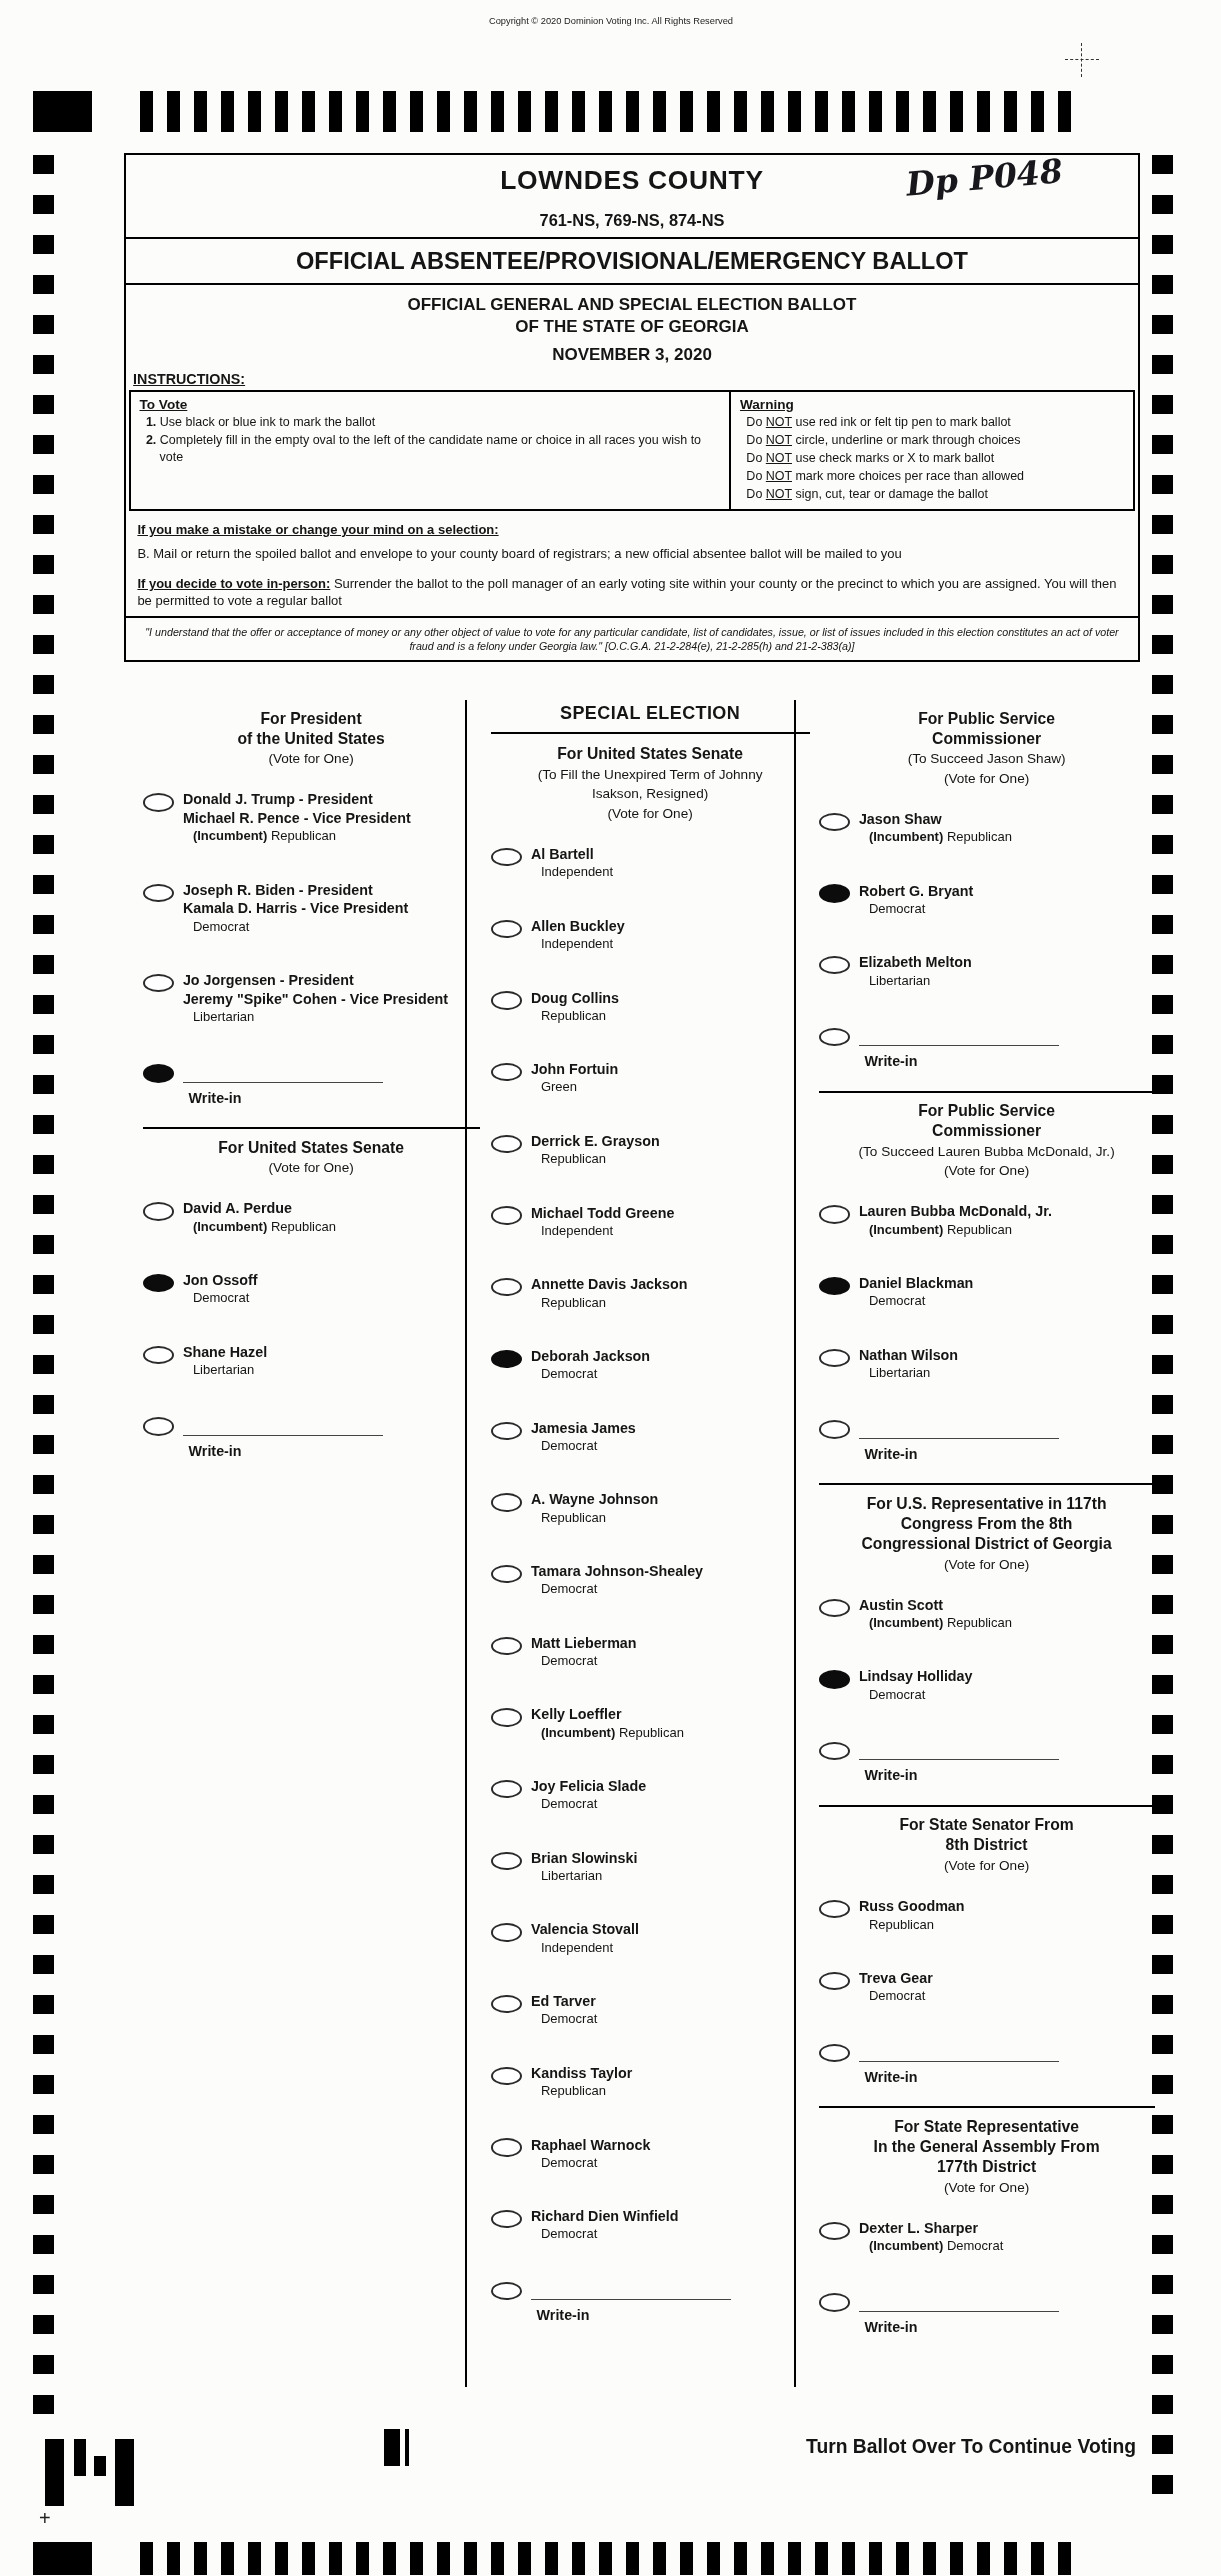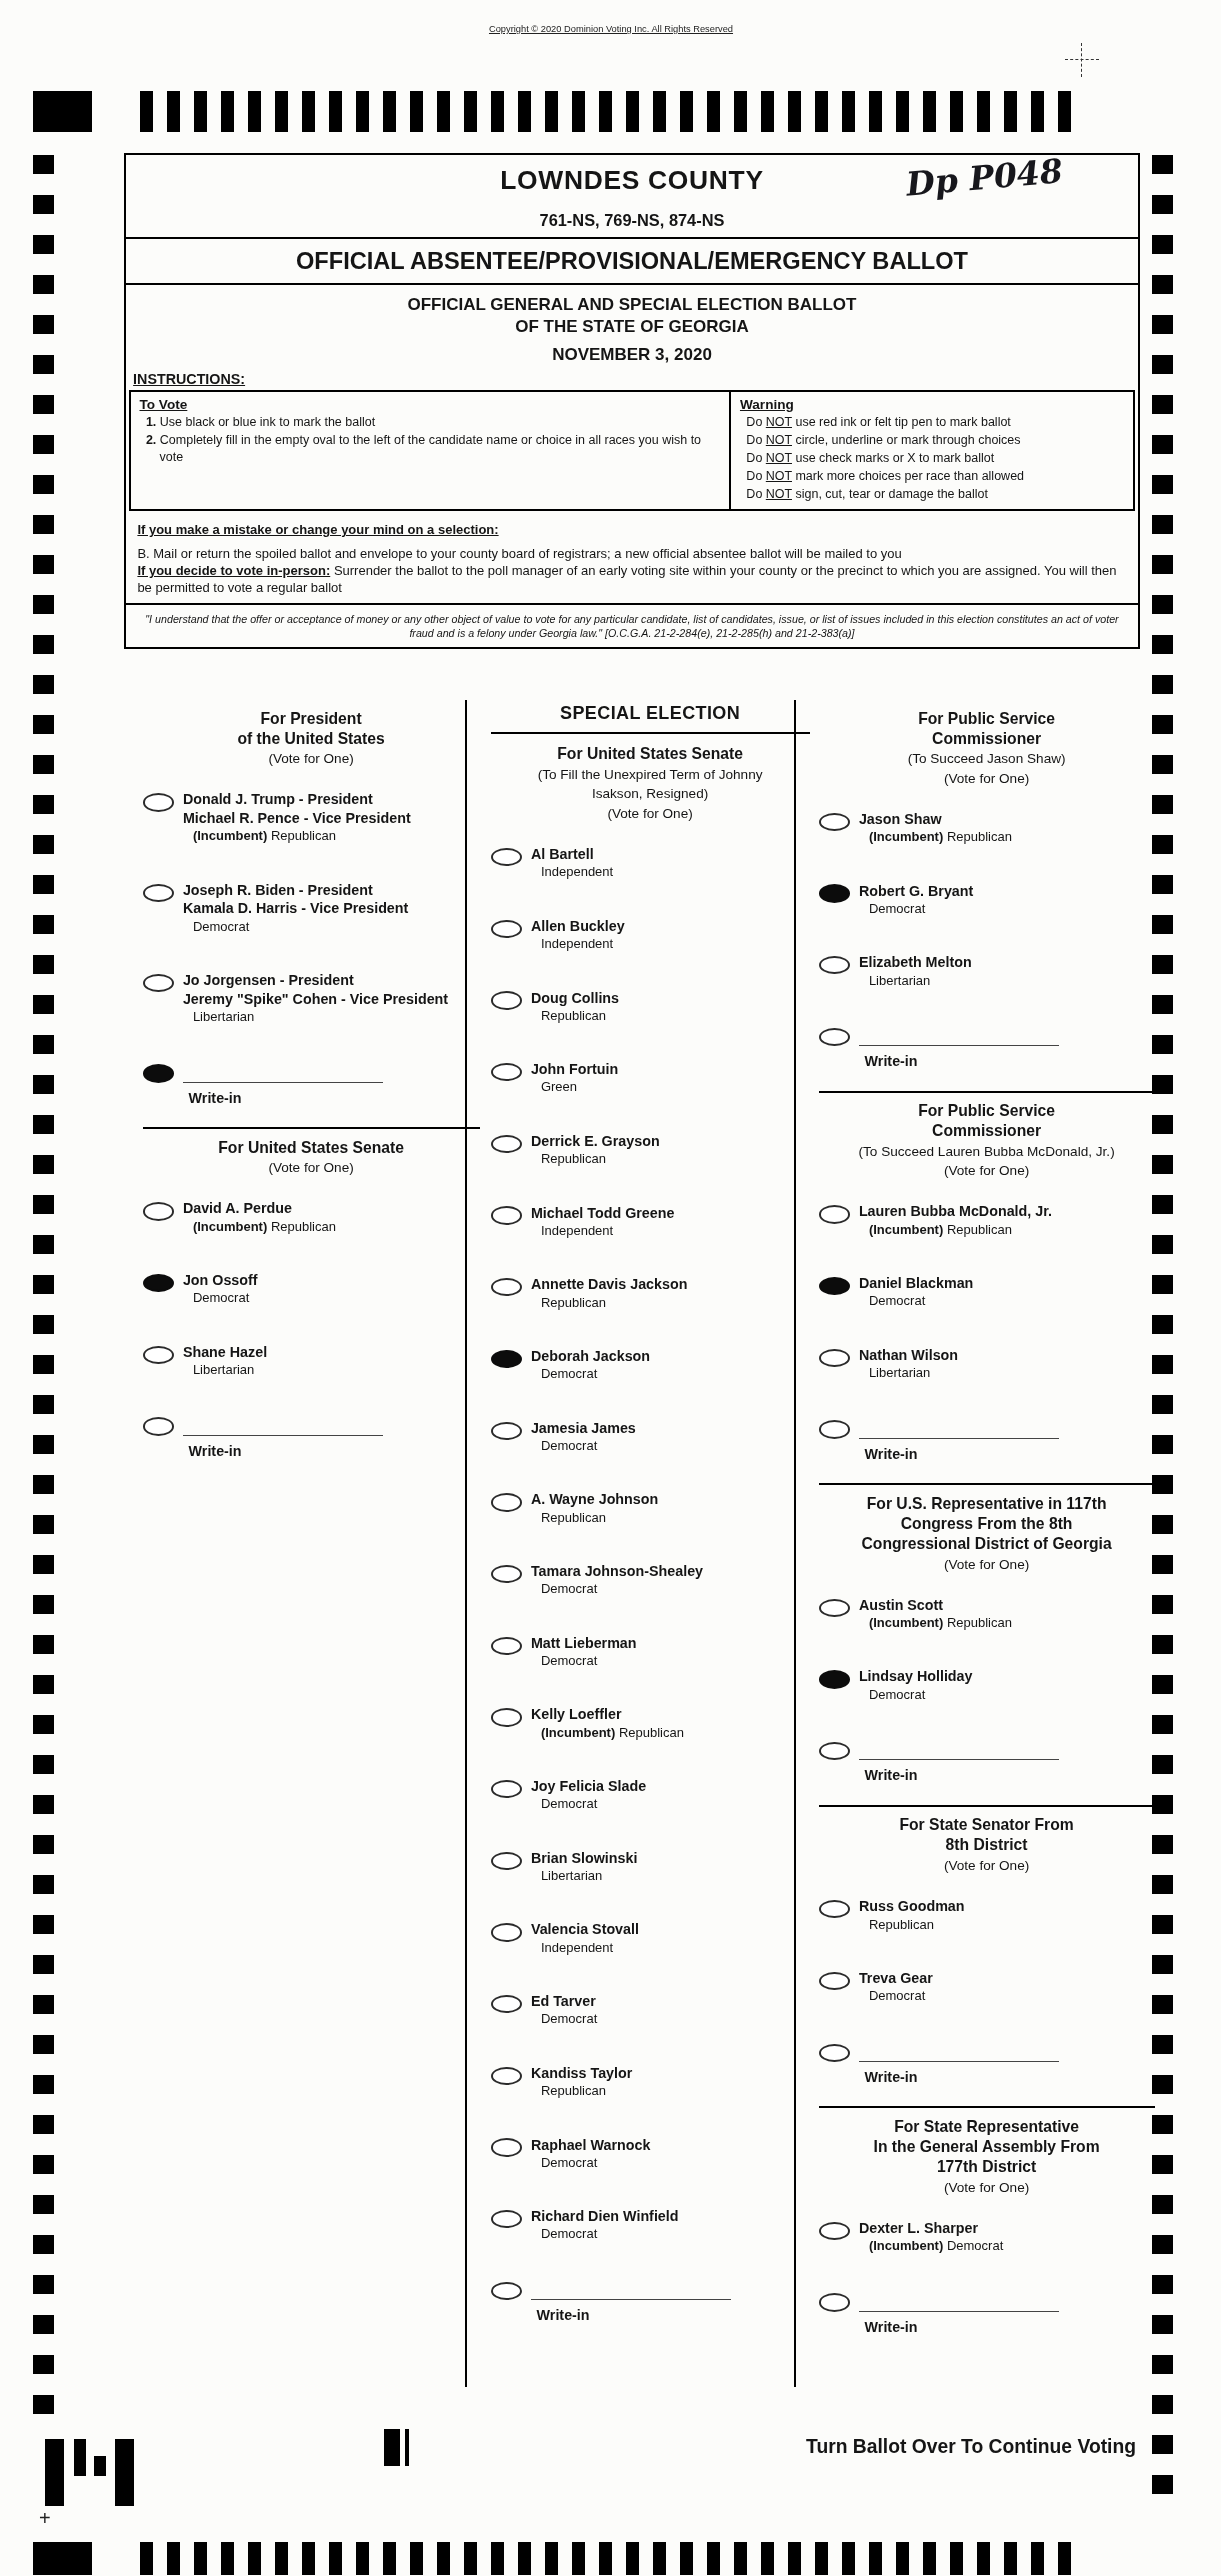--- a/index.html
+++ b/index.html
@@ -1,21 +1,21 @@
 <!DOCTYPE html>
 <html style="font-size:11.4px"><head>
 <meta charset="utf-8">
 <style>
   html,body{margin:0;padding:0;background:#ffffff;}
   .ballot{position:relative;width:1222px;height:2576px;background:#fcfcfa;font-family:"Liberation Sans",sans-serif;color:#151515;overflow:hidden;}
   .b{font-weight:bold;}
   .u{text-decoration:underline;}
 
   
-  .copyright{position:absolute;top:24px;left:0;width:100%;text-align:center;font-size:9.3px;color:#222;text-decoration:underline;}
+  .copyright{position:absolute;top:16px;left:0;width:100%;text-align:center;font-size:9.3px;color:#222;}
   .reg-mark{position:absolute;top:43px;left:1065px;width:34px;height:34px;}
   .reg-mark:before{content:"";position:absolute;top:16.4px;left:0;width:34px;border-top:1.4px dashed #333;}
   .reg-mark:after{content:"";position:absolute;left:16.4px;top:0;height:34px;border-left:1.4px dashed #333;}
   .tm-top-block{position:absolute;left:33px;top:91px;width:59px;height:41px;background:#000;}
   .tm-top{position:absolute;left:140px;top:91px;width:937px;height:41px;background:repeating-linear-gradient(90deg,#000 0 13px,transparent 13px 27px);}
   .tm-bottom-block{position:absolute;left:33px;top:2542px;width:59px;height:33px;background:#000;}
   .tm-bottom{position:absolute;left:140px;top:2542px;width:937px;height:33px;background:repeating-linear-gradient(90deg,#000 0 13px,transparent 13px 27px);}
   .tm-left{position:absolute;left:33px;top:155px;width:21.4px;height:2259px;background:repeating-linear-gradient(180deg,#000 0 18.6px,transparent 18.6px 40px);}
   .tm-right{position:absolute;left:1152px;top:155px;width:21.4px;height:2349px;background:repeating-linear-gradient(180deg,#000 0 18.6px,transparent 18.6px 40px);}
   .bl-bars i,.stub i{position:absolute;background:#000;display:block;}
@@ -33,21 +33,21 @@
   .instr-label{font-size:14.3px;font-weight:bold;text-decoration:underline;padding:2.9px 7.1px 2.9px;}
   .instr-table{display:flex;border:2.1px solid #000;margin:0 2.9px;}
   .instr-cell{padding:4.3px 8.6px 7.1px;font-size:12.5px;line-height:16.4px;}
   .instr-cell.tovote{flex:0 0 58%;border-right:2.1px solid #000;}
   .instr-cell.warn{flex:1;}
   .cell-title{font-weight:bold;text-decoration:underline;font-size:13.6px;margin-bottom:1.4px;}
   .instr-item{padding-left:20px;text-indent:-13.6px;margin-top:1.4px;}
   .mistake{padding:10px 11.4px 7.1px;font-size:13px;line-height:17px;}
   .mistake-title{font-weight:bold;text-decoration:underline;margin-bottom:7.1px;}
   .mistake-item{margin-top:4.3px;}
-  .inperson{}
+  .inperson{margin-top:13px;}
   .fineprint{border-top:2.1px solid #000;font-style:italic;font-size:10.7px;line-height:14.3px;text-align:center;padding:6.4px 18.6px;}
 
   
   .contest-area{position:absolute;left:124px;top:700px;width:1012px;height:1765px;}
   .ballot-col{position:absolute;top:0;padding:0 8.6px 0 18.6px;}
   .col1{left:0;width:337px;}
   .col2{left:348px;width:319px;}
   .col3{left:676px;width:336px;}
   .divider{position:absolute;top:0;width:2.1px;height:1687px;background:#000;}
   .div1{left:341px;}

